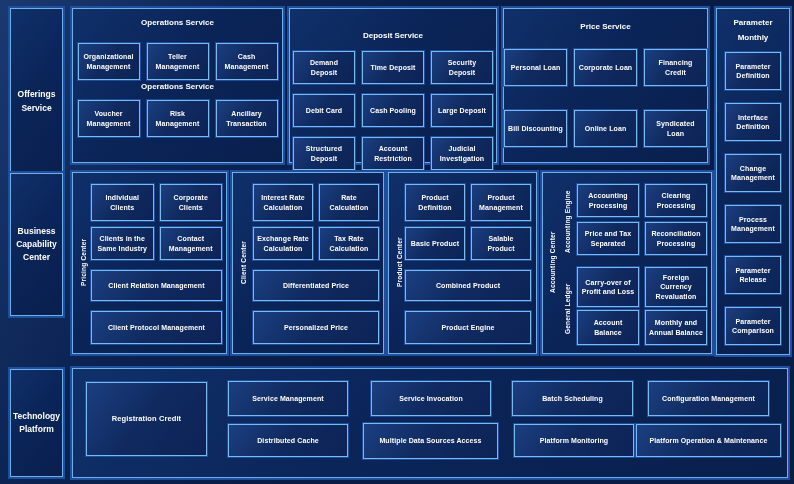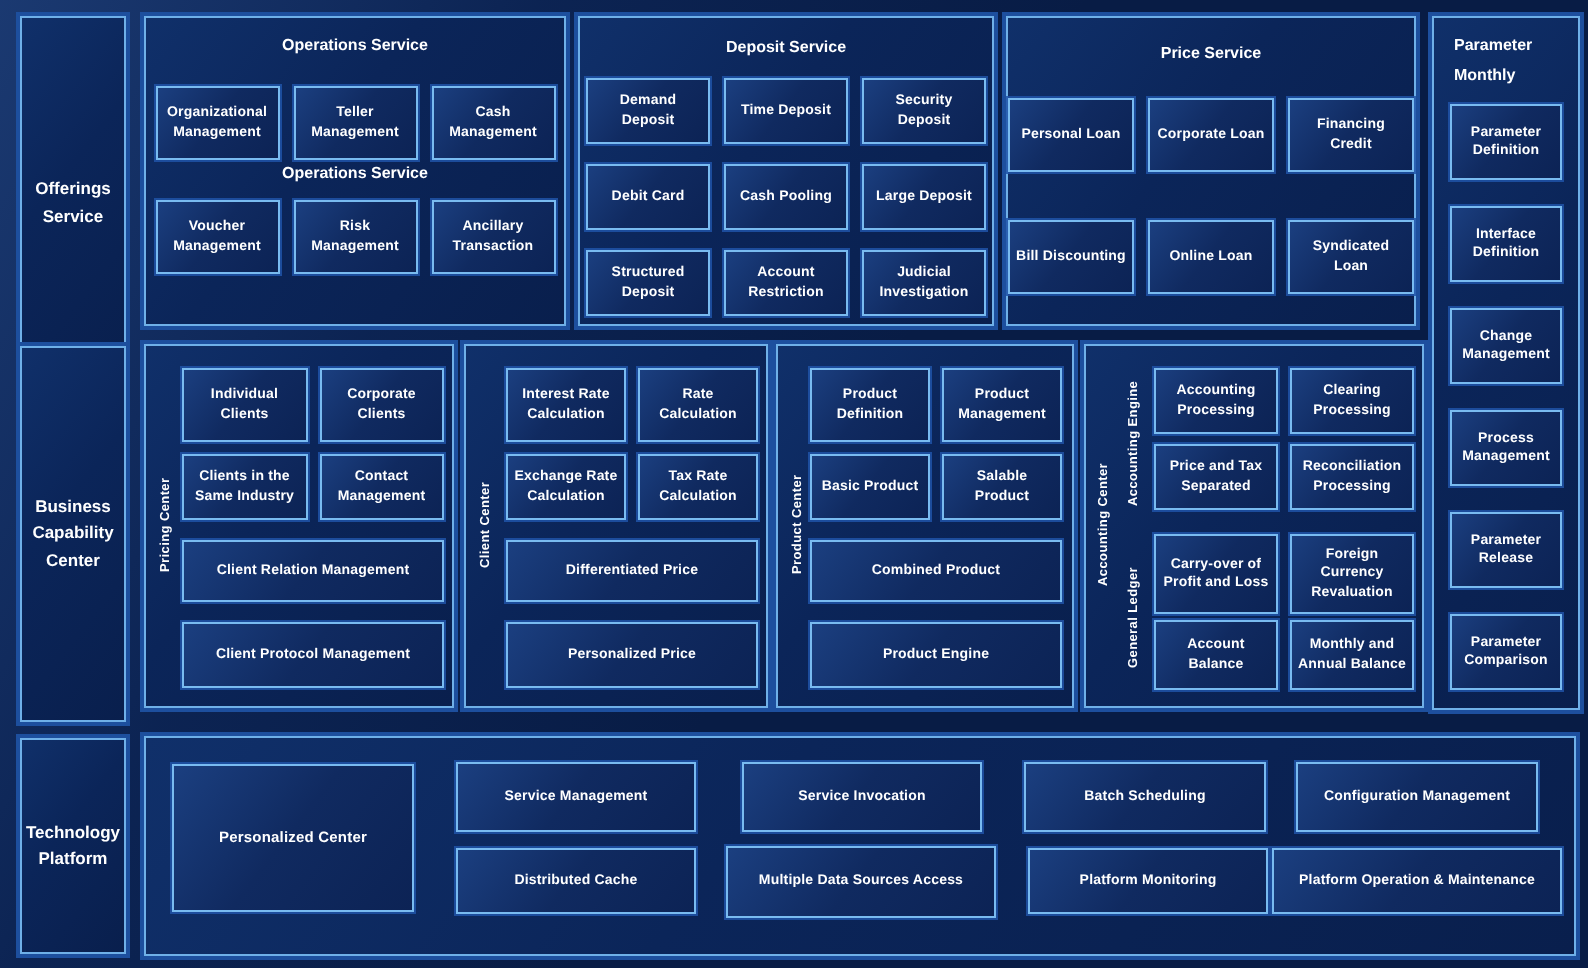--- a/index.html
+++ b/index.html
@@ -14,49 +14,49 @@
     background:linear-gradient(128deg,#10306a 0%,#0b2559 42%,#091f4d 100%);
     border:1.5px solid #6fb0e8;box-shadow:0 0 0 2px #1d4f9e;}
   .sidebox{position:absolute;box-sizing:border-box;display:flex;align-items:center;justify-content:center;
     text-align:center;font-weight:700;font-size:8.5px;line-height:1.55;padding:4px;
     background:linear-gradient(128deg,#10306a 0%,#0b2559 42%,#091f4d 100%);
     border:1.5px solid #6fb0e8;box-shadow:0 0 0 2px #1d4f9e;}
   .b{box-sizing:border-box;display:flex;align-items:center;justify-content:center;text-align:center;
     font-weight:700;font-size:7px;line-height:1.3;padding:2px 3px;letter-spacing:.1px;
     background:linear-gradient(128deg,#1b3f80 0%,#102a60 48%,#0c2355 100%);
     border:1px solid #79bbf0;box-shadow:0 0 0 1px rgba(32,84,168,.85);}
-  .pt{font-size:8px;font-weight:700;text-align:left;line-height:1.25;}
+  .pt{font-size:8px;font-weight:700;text-align:center;line-height:1.25;}
   .col{display:flex;flex-direction:column;align-items:center;}
   .r{display:flex;justify-content:center;gap:7px;}
   .vlabel{position:absolute;writing-mode:vertical-rl;transform:rotate(180deg);
     font-size:6.5px;font-weight:700;display:flex;align-items:center;justify-content:center;
     text-align:center;width:12px;letter-spacing:.2px;}
   
   #offerings{left:10px;top:8px;width:53px;height:187px;}
   #opPanel{left:72px;top:8px;width:211px;height:155px;}
   #depPanel{left:289px;top:8px;width:208px;height:155px;}
   #loanPanel{left:503px;top:8px;width:205px;height:155px;}
   #ppPanel{left:716px;top:8px;width:74px;height:347px;}
   #opPanel .pt.main{margin-top:9px;}
   #opPanel .r1{margin-top:15px;}
   #opPanel .pt.sub{margin-top:2px;}
   #opPanel .r2{margin-top:8px;}
   #opPanel .b{width:62px;height:37px;}
-  #depPanel .pt{margin-top:10px;}
+  #depPanel .pt{margin-top:22px;}
   #depPanel .r{margin-top:10px;}
   #depPanel .b{width:62px;height:33px;}
   #loanPanel .pt{margin-top:13px;}
   #loanPanel .ra{margin-top:17px;}
   #loanPanel .rb{margin-top:24px;}
   #loanPanel .b{width:63px;height:37px;}
   #ppPanel .pt{margin-top:6px;width:52px;line-height:1.9;}
   #ppPanel .b{width:56px;height:38px;margin-top:13px;}
   #ppPanel .b.first{margin-top:7px;}
   
-  #bcc{left:10px;top:173px;width:53px;height:188px;}
+  #bcc{left:10px;top:173px;width:53px;height:143px;}
   #pricing{left:72px;top:172px;width:155px;height:182px;}
   #client{left:232px;top:172px;width:152px;height:182px;}
   #product{left:388px;top:172px;width:149px;height:182px;}
   #acct{left:542px;top:172px;width:170px;height:182px;}
   .mid-grid{position:absolute;top:11px;display:flex;flex-direction:column;}
   .mid-grid .r2{display:flex;gap:6px;}
   .mid-grid .r2 .b{flex:1;height:37px;}
   .mid-grid .r2.second{margin-top:6px;}
   .mid-grid .r2.second .b{height:33px;}
   .mid-grid .b.wide1{margin-top:10px;height:31px;}
@@ -224,21 +224,21 @@
       <div class="r2 g4">
         <div class="b">Account Balance</div>
         <div class="b">Monthly and Annual Balance</div>
       </div>
     </div>
   </div>
 
   <div class="sidebox" id="tech">Technology Platform</div>
 
   <div class="panel" id="techPanel">
-    <div class="b" id="reg">Personalized Center</div>
+    <div class="b" id="reg">Registration Credit</div>
     <div class="b" id="sm">Service Management</div>
     <div class="b" id="si">Service Invocation</div>
     <div class="b" id="bs">Batch Scheduling</div>
     <div class="b" id="cm">Configuration Management</div>
     <div class="b" id="dc">Distributed Cache</div>
     <div class="b" id="mdsa">Multiple Data Sources Access</div>
     <div class="b" id="pm">Platform Monitoring</div>
     <div class="b" id="pom">Platform Operation &amp; Maintenance</div>
   </div>
 

